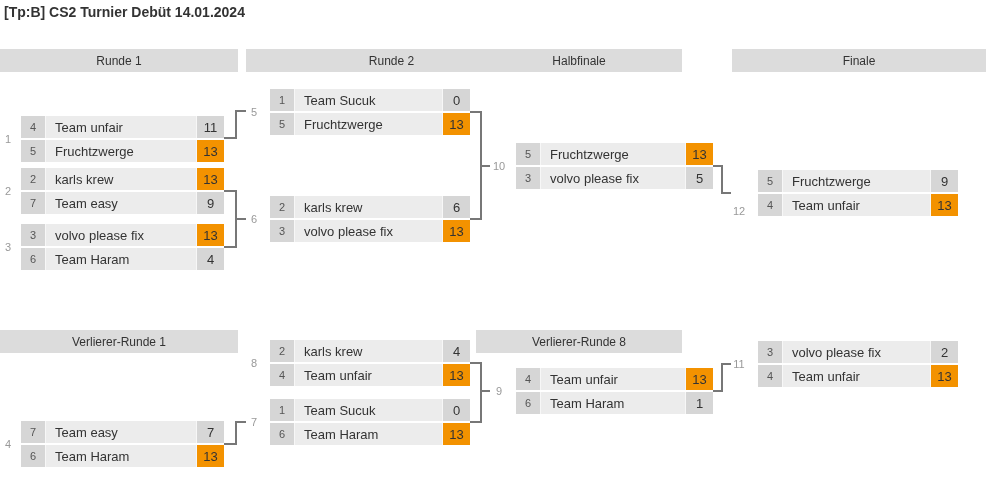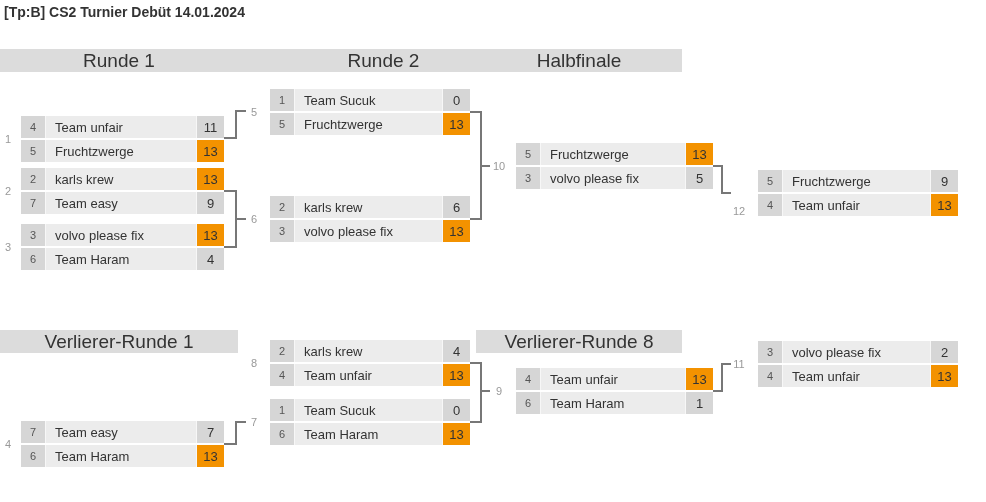--- a/index.html
+++ b/index.html
@@ -1,21 +1,21 @@
 <!DOCTYPE html>
 <html style="--win: #f39200;"><head>
 <meta charset="utf-8">
 <style>
   html,body { margin:0; padding:0; background:#fff; }
   body { font-family:"Liberation Sans","DejaVu Sans",sans-serif; color:#333; }
   .stage { position:relative; width:986px; height:502px; background:#fff; overflow:hidden; }
   .title { position:absolute; left:4px; top:4px; font-size:14px; font-weight:bold; color:#333; letter-spacing:0; }
-  .hdr { position:absolute; height:23px; background:#dcdcdc; display:flex; align-items:center; justify-content:center; font-size:19px; color:#333; }
+  .hdr { position:absolute; height:23px; background:#dcdcdc; display:flex; align-items:center; justify-content:center; font-size:12px; color:#333; }
   .c1 { left:0;   width:238px; }
-  .c2 { left:238px; width:291px; }
+  .c2 { left:246px; width:291px; }
   .c3 { left:476px; width:206px; }
   .c4 { left:732px; width:254px; }
   .top { top:49px; }
   .bot { top:300px;margin-top:30px; }
   .match { position:absolute; }
   .row { display:flex; height:22px; margin-bottom:2px; font-size:13px; }
   .seed { width:25px; background:#d6d6d6; display:flex; align-items:center; justify-content:center; font-size:11px; color:#555; border-right:1px solid #f7f7f7; box-sizing:border-box; }
   .team { flex:1; background:#ececec; display:flex; align-items:center; padding-left:9px; color:#333; overflow:hidden; white-space:nowrap; }
   .score { width:28px; background:#d6d6d6; display:flex; align-items:center; justify-content:center; color:#333; border-left:1px solid #f7f7f7; box-sizing:border-box; }
   .score.win { background:var(--win,#f39200); }
@@ -37,20 +37,21 @@
 </head>
 <body>
 
 <div class="stage">
 
   <div class="title">[Tp:B] CS2 Turnier Debüt 14.01.2024</div>
 
   <div class="hdr top c1">Runde 1</div>
   <div class="hdr top c2">Runde 2</div>
   <div class="hdr top c3">Halbfinale</div>
+  <div class="hdr top c4">Finale</div>
 
   <div class="hdr bot c1">Verlierer-Runde 1</div>
   <div class="hdr bot c3">Verlierer-Runde 8</div>
 
   <span class="mlabel" style="left:0;top:132px">1</span>
   <span class="mlabel" style="left:0;top:184px">2</span>
   <span class="mlabel" style="left:0;top:240px">3</span>
   <span class="mlabel" style="left:0;top:437px">4</span>
   <span class="mlabel" style="left:246px;top:105px">5</span>
   <span class="mlabel" style="left:246px;top:212px">6</span>

